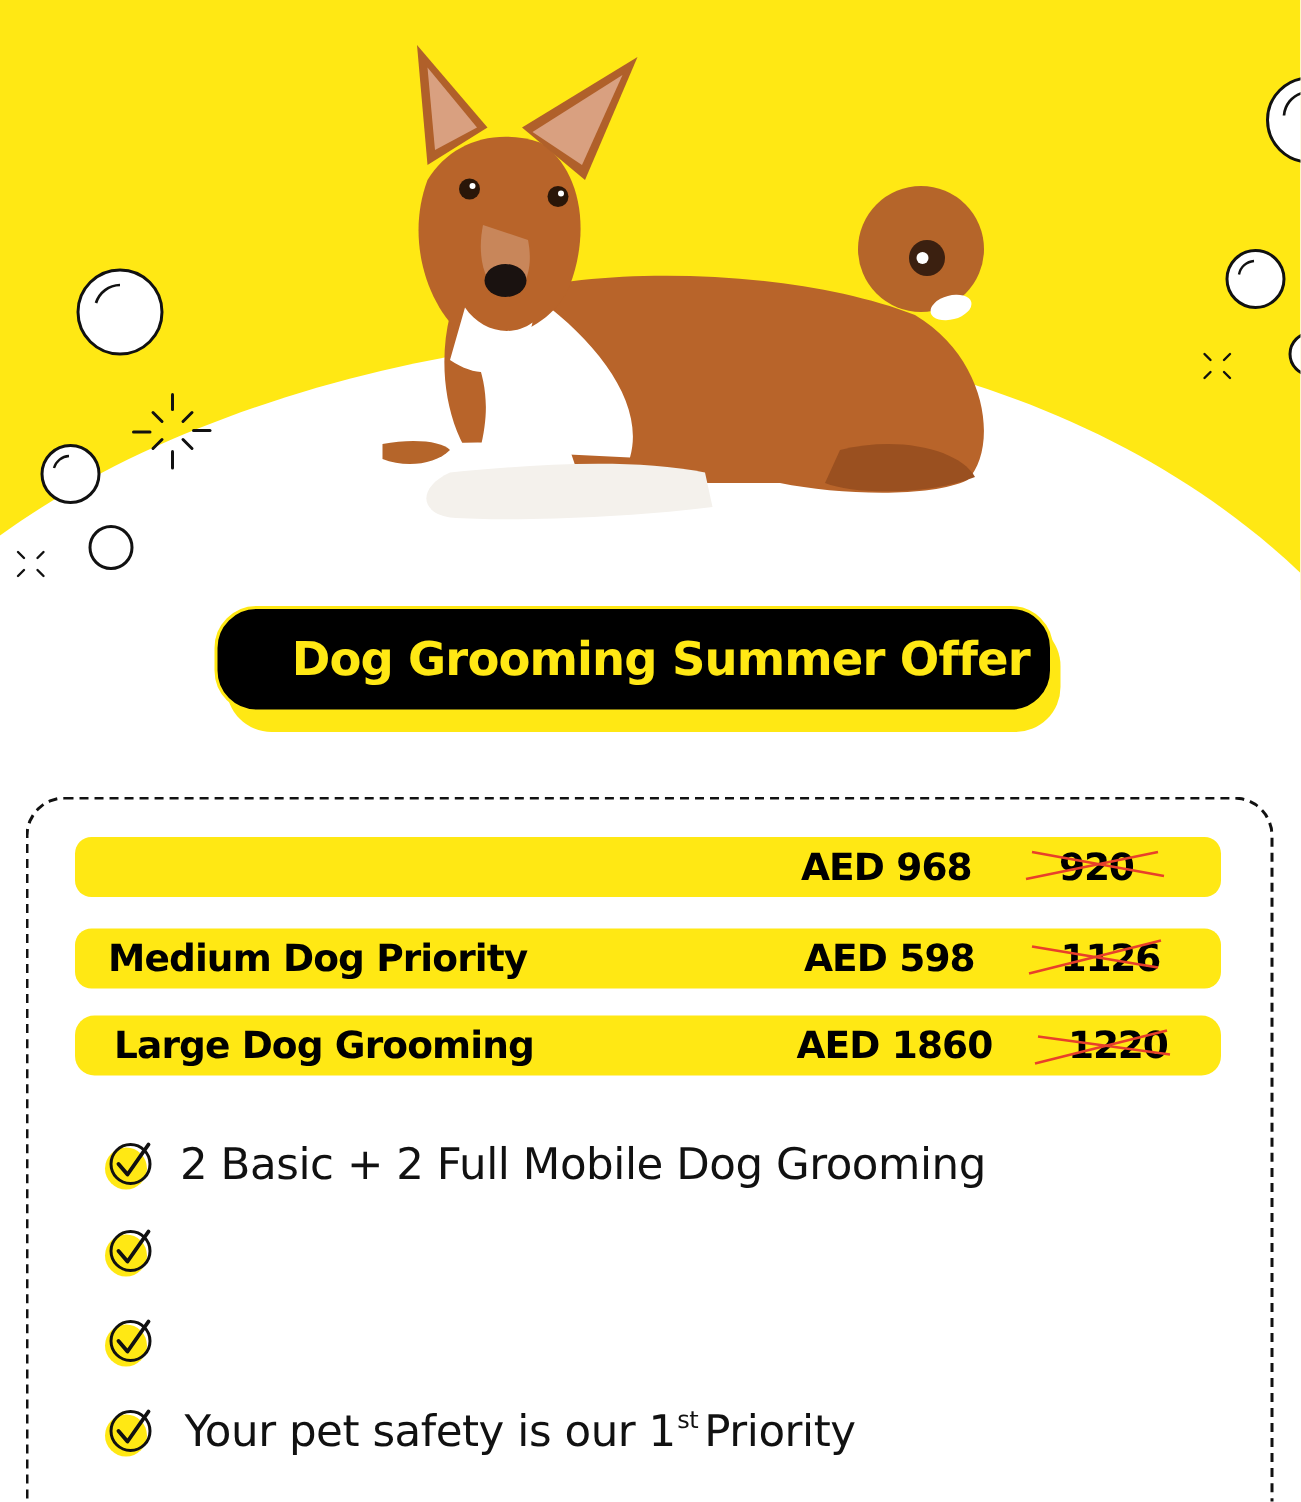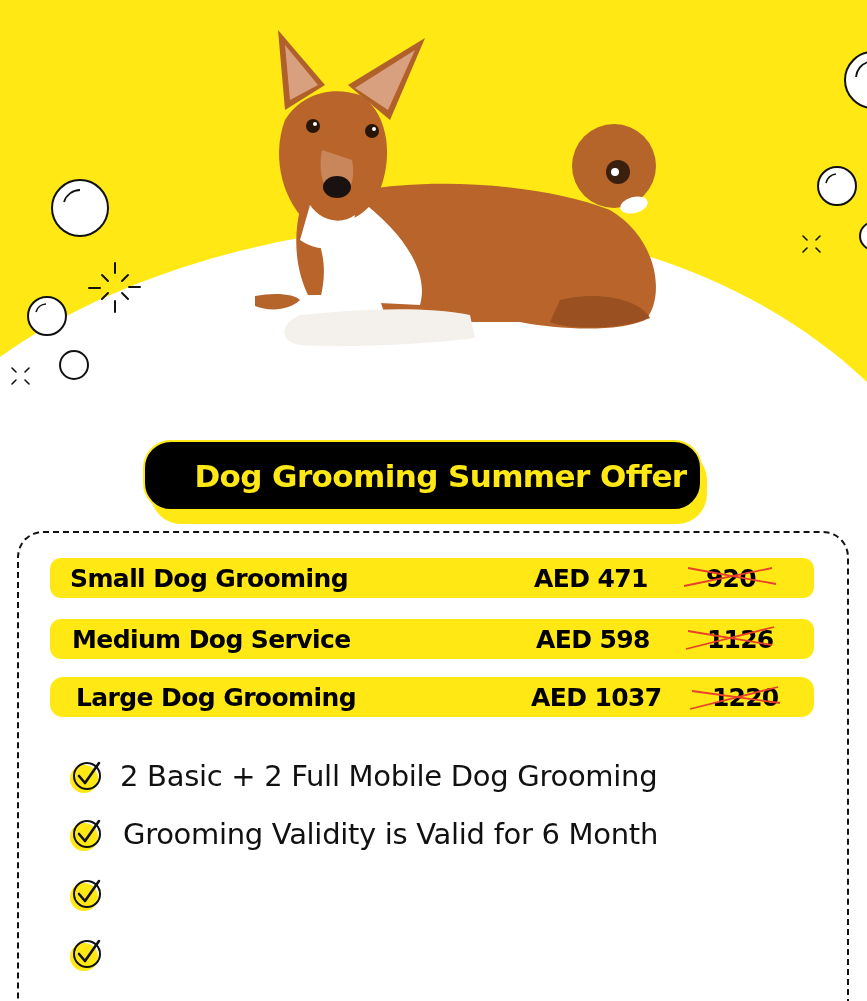--- a/index.html
+++ b/index.html
@@ -4,21 +4,21 @@
 <style>
   html, body { margin: 0; padding: 0; }
   body {
     width: 867px; height: 1001px; overflow: hidden; position: relative;
     background: #ffffff;
     font-family: "DejaVu Sans", "Liberation Sans", sans-serif;
   }
   .hero { position: absolute; left: 0; top: 0; width: 867px; height: 400px; }
   .hero svg { display: block; }
 
-  .title-wrap { position: absolute; left: 143px; top: 404px; width: 565px; height: 86px; margin-top: 36px; }
+  .title-wrap { position: absolute; left: 143px; top: 404px; width: 565px; height: 86px; }
   .title-shadow {
     position: absolute; left: 8px; top: 10px; width: 556px; height: 74px;
     background: #FFE814; border-radius: 30px;
   }
   .title-pill {
     position: absolute; left: 0; top: 0; width: 559px; height: 71px;
     background: #000; border-radius: 28px; border: 2px solid #FFE814; box-sizing: border-box;
     display: flex; align-items: center; justify-content: center;
   }
   .title-text {
@@ -132,42 +132,41 @@
 <div class="title-wrap">
   <div class="title-shadow"></div>
   <div class="title-pill">
     <span class="title-text">Dog Grooming Summer Offer</span>
   </div>
 </div>
 
 <div class="box"></div>
 
 <div class="price-row" style="top:558px;">
-  <span class="name" style="left:20px;">Small Dog Grooming</span>
-  <span class="now" style="left:484px;">AED 471</span>
+  <span class="now" style="left:484px;">AED 968</span>
   <span class="old" style="left:656px;">920</span>
   <svg class="cross" style="left:630px; top:4px;" width="100" height="32">
     <line x1="4" y1="24" x2="92" y2="6" stroke="#E8402A" stroke-width="1.8"></line>
     <line x1="8" y1="6" x2="96" y2="22" stroke="#E8402A" stroke-width="1.8"></line>
   </svg>
 </div>
 
 <div class="price-row" style="top:619px;">
-  <span class="name" style="left:22px;">Medium Dog Service</span>
+  <span class="name" style="left:22px;">Medium Dog Priority</span>
   <span class="now" style="left:486px;">AED 598</span>
   <span class="old" style="left:657px;">1126</span>
   <svg class="cross" style="left:632px; top:4px;" width="100" height="32">
     <line x1="4" y1="26" x2="92" y2="4" stroke="#E8402A" stroke-width="1.8"></line>
     <line x1="6" y1="8" x2="90" y2="22" stroke="#E8402A" stroke-width="1.8"></line>
   </svg>
 </div>
 
 <div class="price-row" style="top:677px;border-radius:13px;">
   <span class="name" style="left:26px;">Large Dog Grooming</span>
-  <span class="now" style="left:481px;">AED 1037</span>
+  <span class="now" style="left:481px;">AED 1860</span>
   <span class="old" style="left:662px;">1220</span>
   <svg class="cross" style="left:636px; top:4px;" width="100" height="32">
     <line x1="4" y1="28" x2="92" y2="6" stroke="#E8402A" stroke-width="1.8"></line>
     <line x1="6" y1="10" x2="94" y2="22" stroke="#E8402A" stroke-width="1.8"></line>
   </svg>
 </div>
 
 <div class="feature" style="top:756px;">
   <svg class="chk" viewBox="0 0 36 36">
     <circle cx="16" cy="21" r="14" fill="#FFE814"></circle>
@@ -176,30 +175,30 @@
   </svg>
   <span>2 Basic + 2 Full Mobile Dog Grooming</span>
 </div>
 
 <div class="feature" style="top:814px;">
   <svg class="chk" viewBox="0 0 36 36">
     <circle cx="16" cy="21" r="14" fill="#FFE814"></circle>
     <circle cx="19" cy="18" r="13" fill="none" stroke="#111" stroke-width="2"></circle>
     <path d="M11 18 L 17 25 L 31 5" fill="none" stroke="#111" stroke-width="2.6" stroke-linecap="round" stroke-linejoin="round"></path>
   </svg>
-  <span style="margin-left:3px;">Grooming Validity is Valid for 6 Month</span>
 </div>
 
 <div class="feature" style="top:874px;">
   <svg class="chk" viewBox="0 0 36 36">
     <circle cx="16" cy="21" r="14" fill="#FFE814"></circle>
     <circle cx="19" cy="18" r="13" fill="none" stroke="#111" stroke-width="2"></circle>
     <path d="M11 18 L 17 25 L 31 5" fill="none" stroke="#111" stroke-width="2.6" stroke-linecap="round" stroke-linejoin="round"></path>
   </svg>
 </div>
 
 <div class="feature" style="top:934px;">
   <svg class="chk" viewBox="0 0 36 36">
     <circle cx="16" cy="21" r="14" fill="#FFE814"></circle>
     <circle cx="19" cy="18" r="13" fill="none" stroke="#111" stroke-width="2"></circle>
     <path d="M11 18 L 17 25 L 31 5" fill="none" stroke="#111" stroke-width="2.6" stroke-linecap="round" stroke-linejoin="round"></path>
   </svg>
+  <span style="margin-left:3px;"><span>Your pet safety is our 1</span><sup>st</sup><span>Priority</span></span>
 </div>
 
 </body></html>

